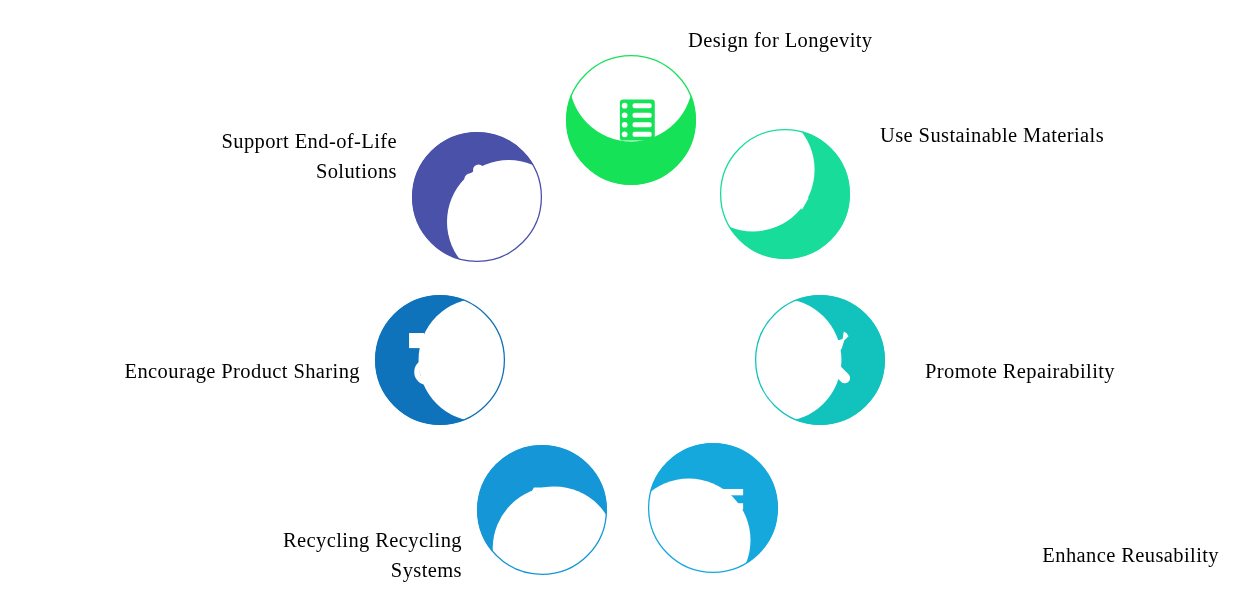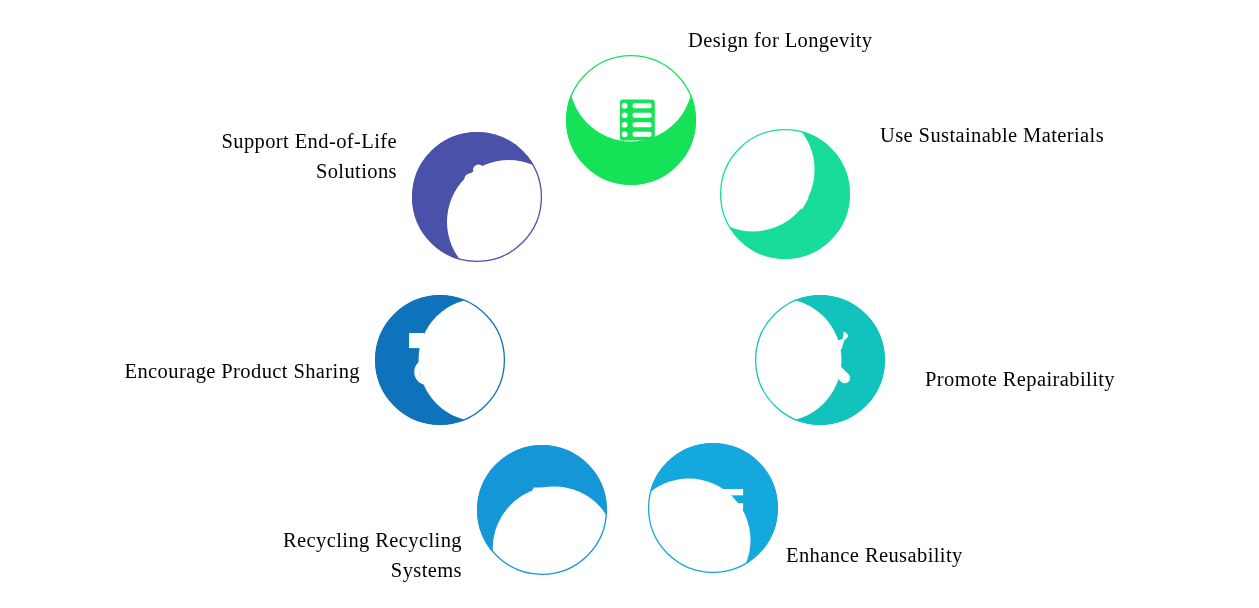--- a/index.html
+++ b/index.html
@@ -188,22 +188,22 @@
           <circle cx="52" cy="16" r="7"></circle>
           <path d="M62 36 a6 6 0 0 1 6 -6 a7 7 0 0 1 7 4 a5 5 0 0 1 4 7 H65 a5 5 0 0 1 -3 -5 Z"></path>
           <circle cx="74" cy="27" r="5.5"></circle>
         </g>
       </g>
     </svg>
 
   <div id="labels">
       <div class="node-label lbl-right" style="top: 25px; left: 688px; width: 563px;">Design for Longevity</div>
       <div class="node-label lbl-right" style="top: 120px; left: 880px; width: 371px;">Use Sustainable Materials</div>
-      <div class="node-label lbl-right" style="top: 364px; left: 925px; width: 326px;">Promote Repairability</div>
-      <div class="node-label lbl-right" style="top: 540px; left: 786px; width: 457px;">Enhance Reusability</div>
+      <div class="node-label lbl-right" style="top: 356px; left: 925px; width: 326px;">Promote Repairability</div>
+      <div class="node-label lbl-right" style="top: 540px; left: 762px; width: 457px; text-align: right;">Enhance Reusability</div>
       <div class="node-label lbl-left" style="top: 525px; left: 60px; width: 402px;">Recycling Recycling
 Systems</div>
       <div class="node-label lbl-left" style="top: 356px; left: 20px; width: 340px; text-align: right;">Encourage Product Sharing</div>
       <div class="node-label lbl-left" style="top: 108px; left: 20px; width: 377px; margin-top: 18px;">Support End-of-Life
 Solutions</div>
     </div>
 
 </div>
 
 </body></html>

